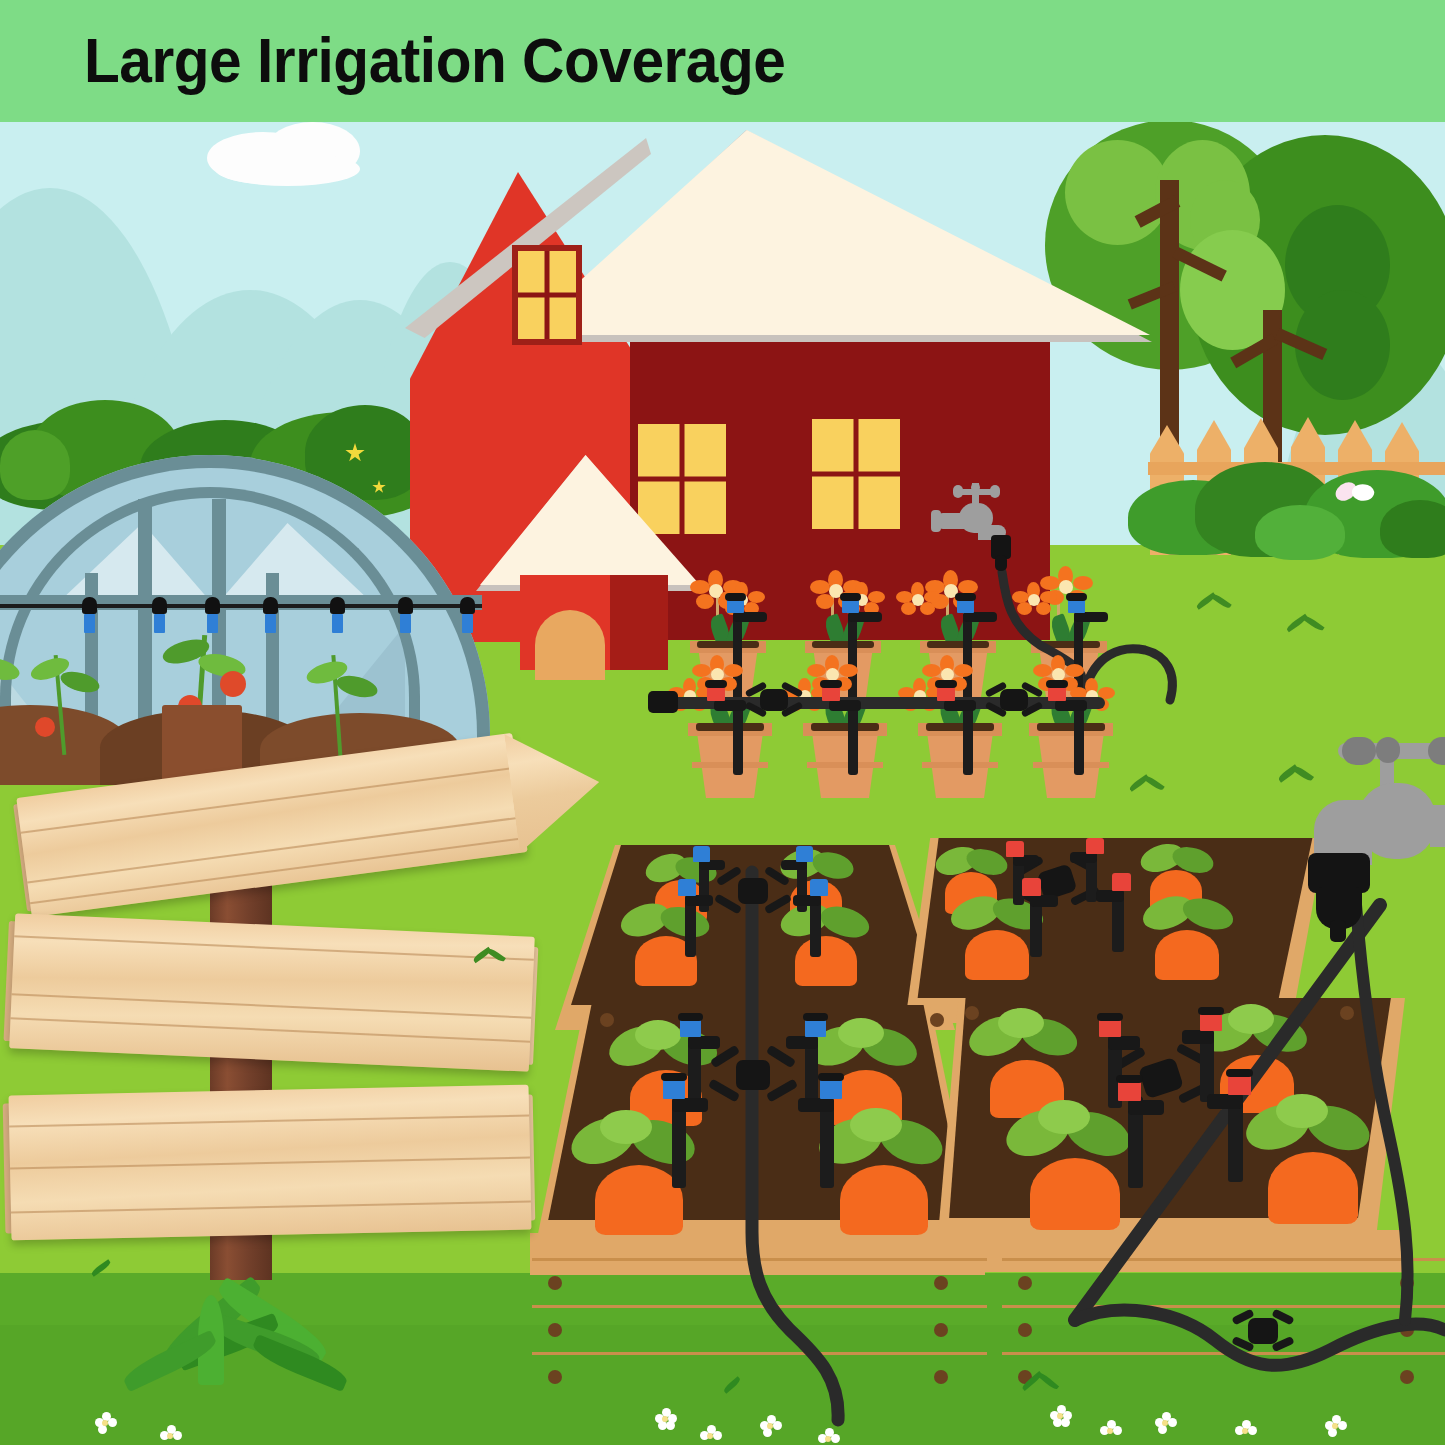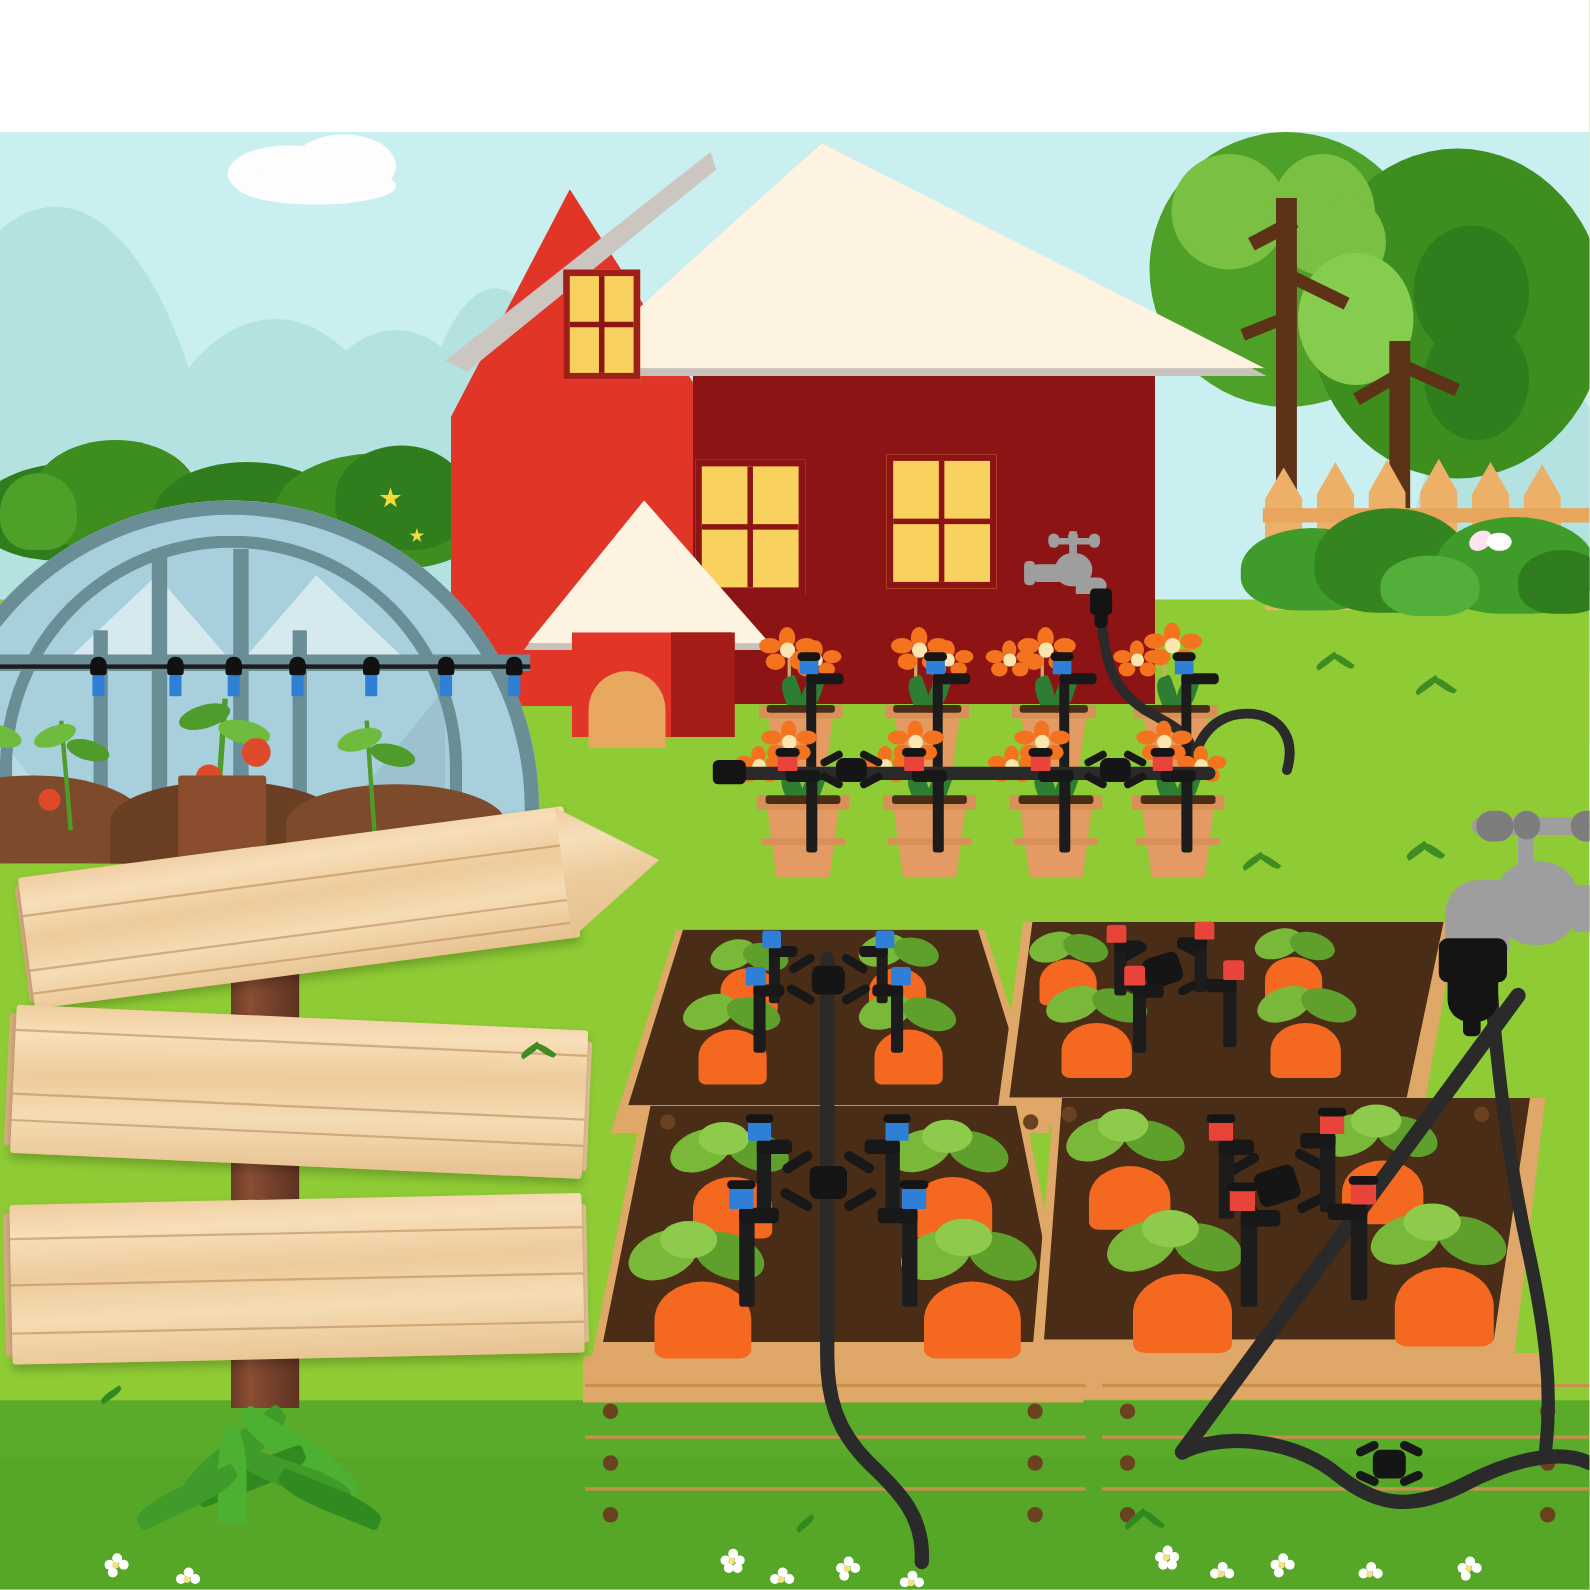--- a/index.html
+++ b/index.html
@@ -1011,14 +1011,17 @@
     </div>
     <div class="daisy" style="left:95px; top:1412px; z-index:49;">
       <div class="dpetal" style="left:7px; top:0;"></div>
       <div class="dpetal" style="left:0; top:6px;"></div>
       <div class="dpetal" style="left:13px; top:6px;"></div>
       <div class="dpetal" style="left:3px; top:13px;"></div>
       <div class="dcenter" style="left:7px; top:8px;"></div>
     </div>
   </div>
 
+  <div class="header-band">
+    <div class="header-title">Large Irrigation Coverage</div>
+  </div>
 
 </div>
 
 </body></html>

